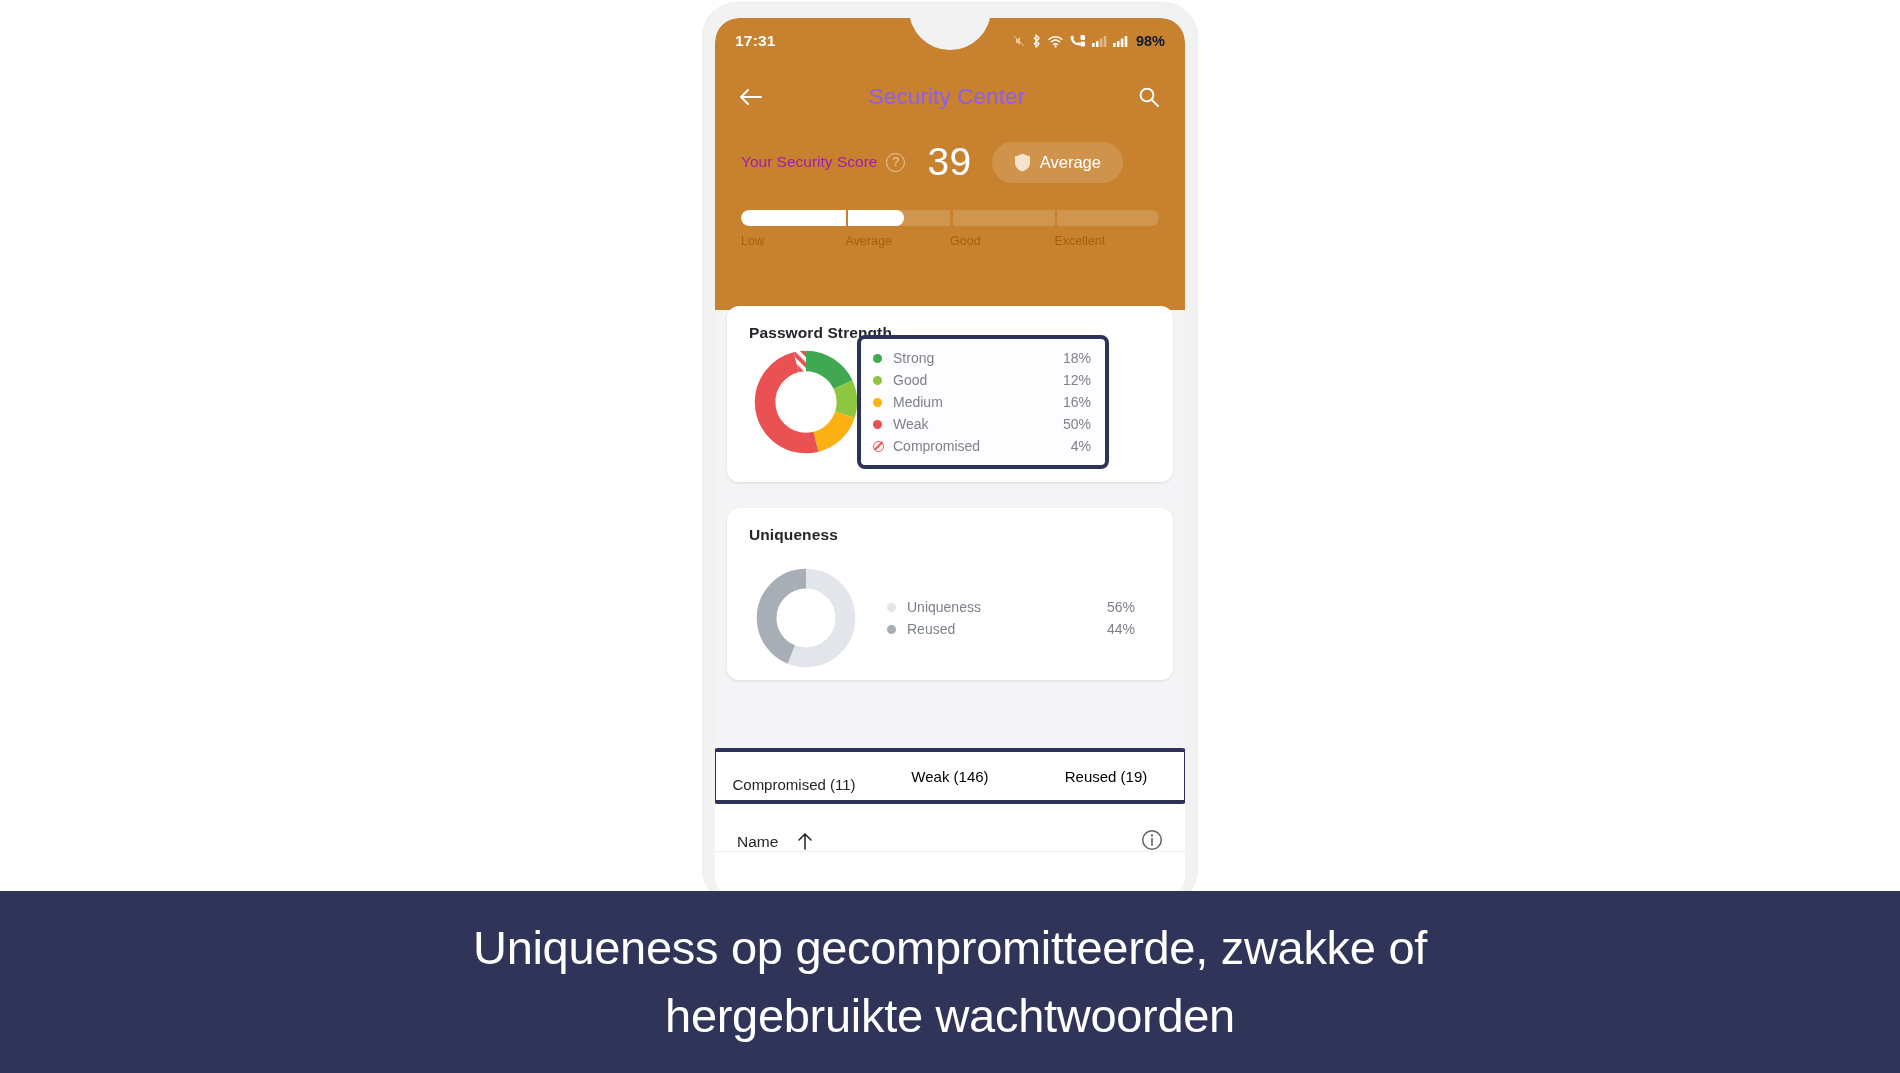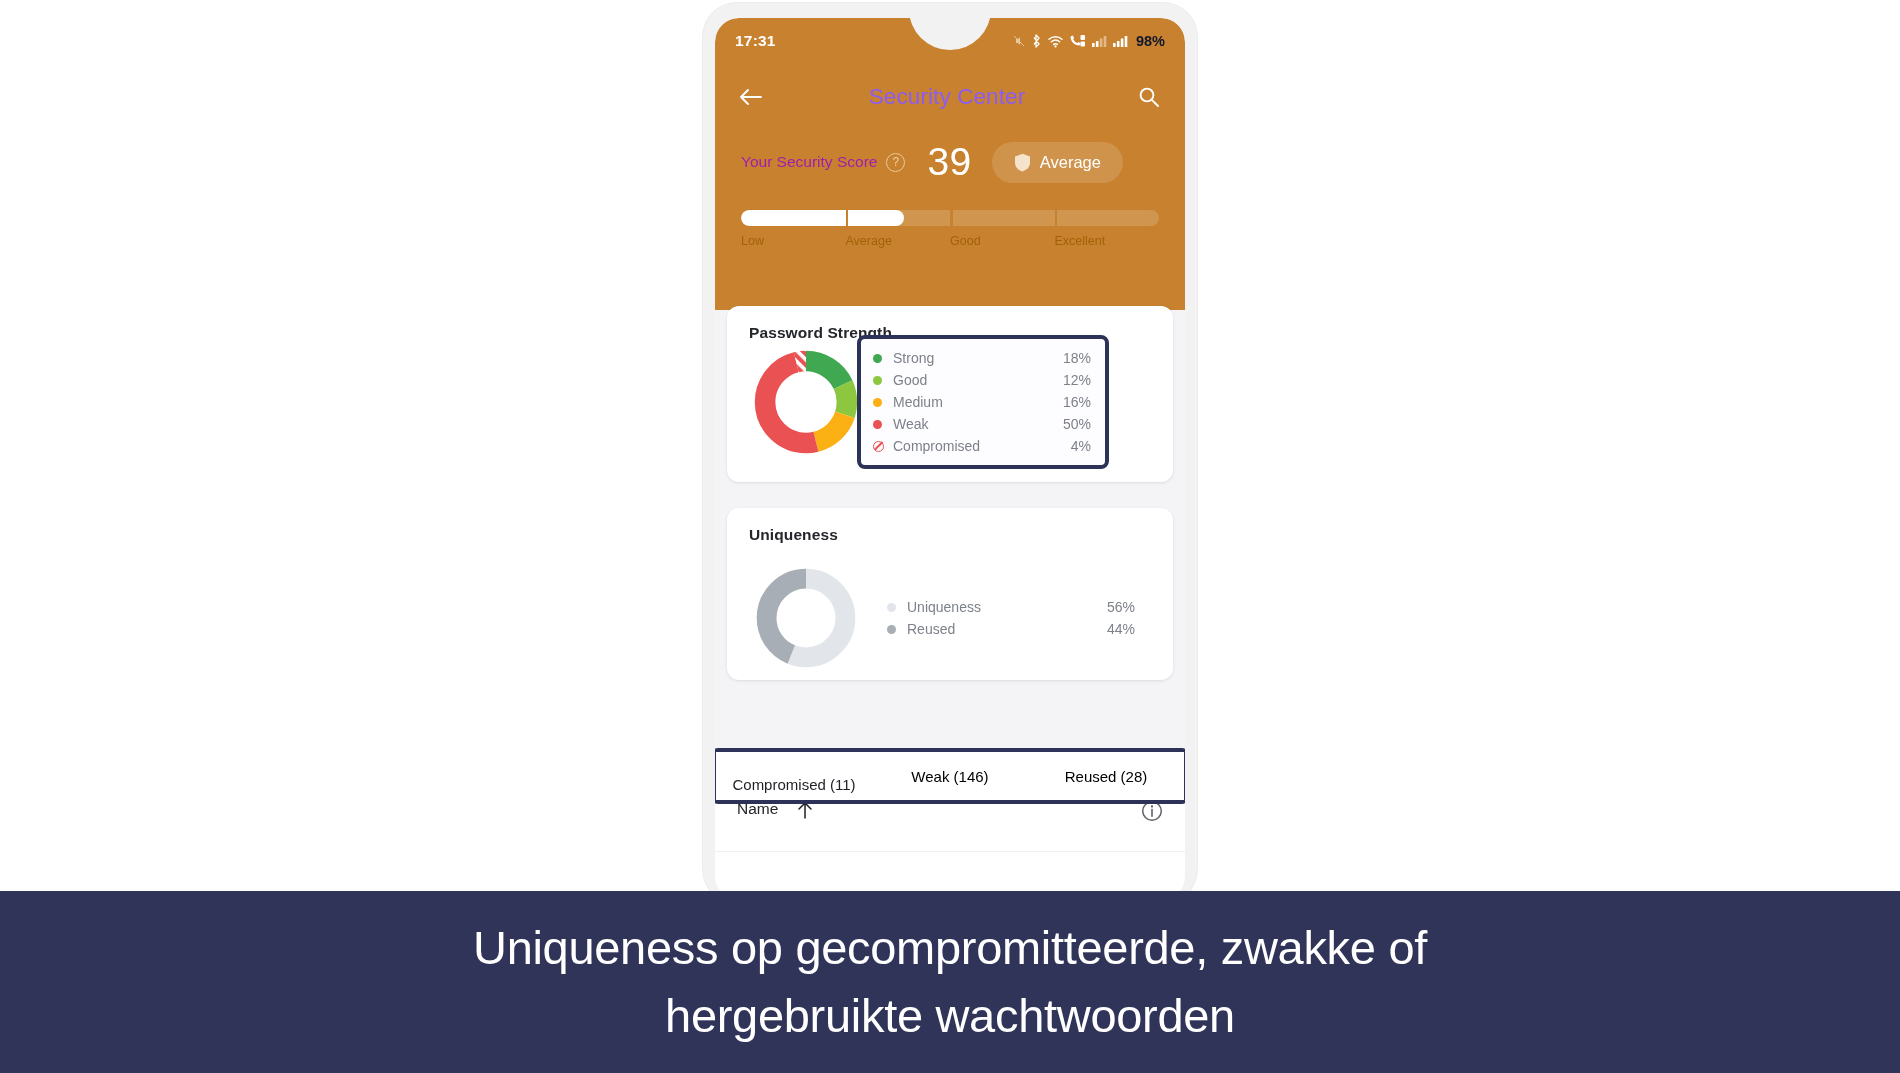--- a/index.html
+++ b/index.html
@@ -335,21 +335,21 @@
 
   
   .list-header {
     position: absolute;
     left: 0;
     top: 782px;
     width: 470px;
     height: 52px;
     background: #ffffff;
     display: flex;
-    align-items: flex-start;
+    align-items: flex-end;
     padding: 0 22px;
     border-bottom: 1px solid #f0f0f2;
   }
   .name-label {
     font-size: 15.5px;
     color: #24262b;
   }
   .sort-arrow { margin-left: 18px; display: flex; align-items: center; cursor: pointer; }
   .spacer { flex: 1; }
   .info-icon { cursor: pointer; display: flex; align-items: center; }
@@ -549,21 +549,21 @@
               <span class="legend-val">44%</span>
             </div>
           </div>
       </div>
     </div>
 
     <div class="tabs-outer">
       <div class="tabs" id="tabs">
           <div class="tab active">Compromised (11)</div>
           <div class="tab">Weak (146)</div>
-          <div class="tab">Reused (28)</div>
+          <div class="tab">Reused (19)</div>
         </div>
     </div>
 
     <div class="list-header">
       <div class="name-label">Name</div>
       <div class="sort-arrow">
         <svg width="18" height="20" viewBox="0 0 18 20">
           <path d="M9 18V3M3 9l6-6 6 6" stroke="#1e2026" stroke-width="1.5" fill="none" stroke-linecap="round" stroke-linejoin="round"></path>
         </svg>
       </div>

